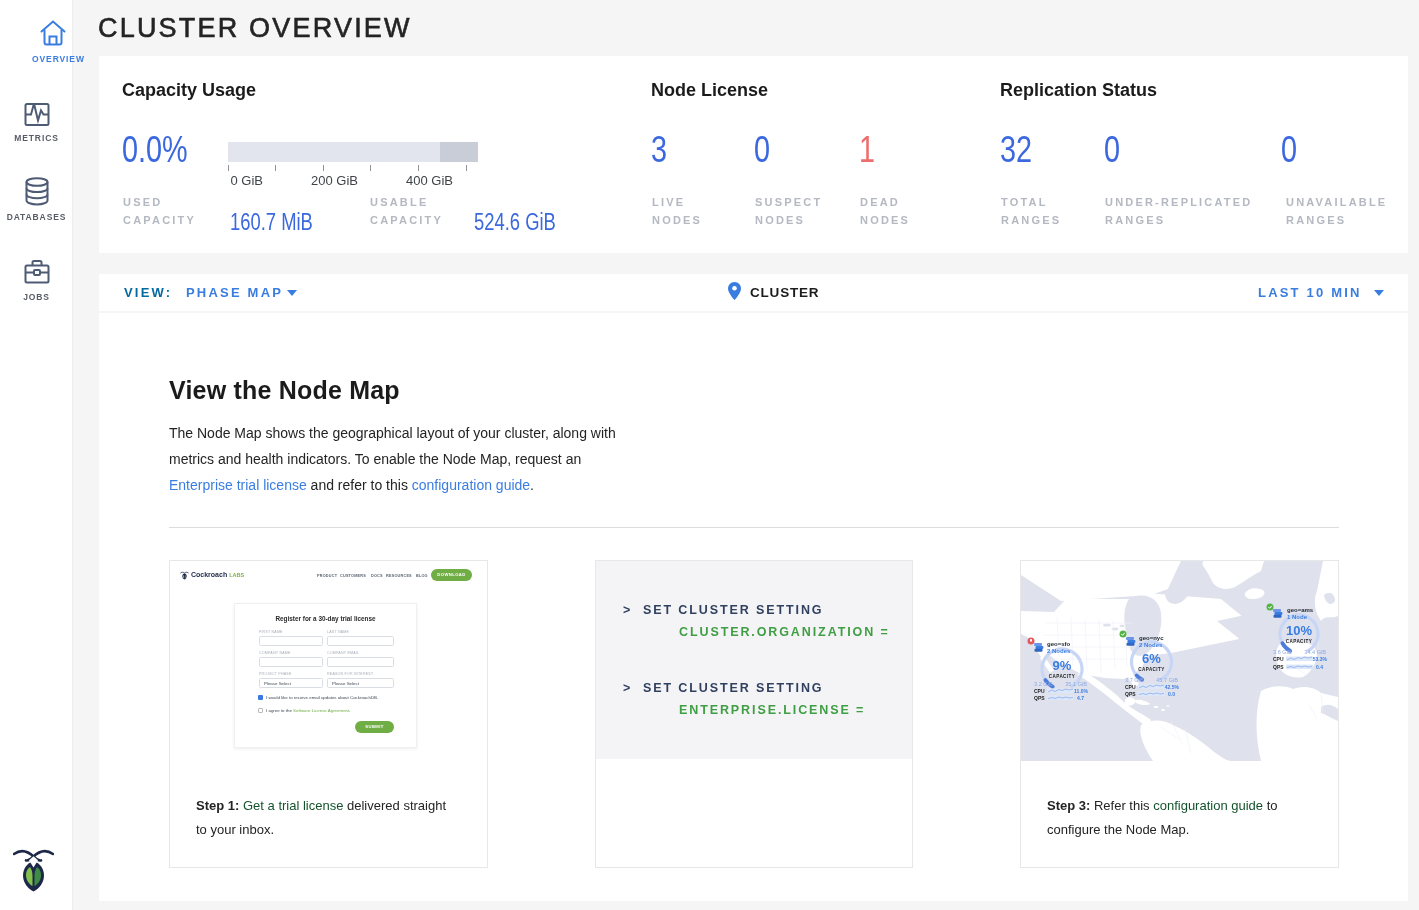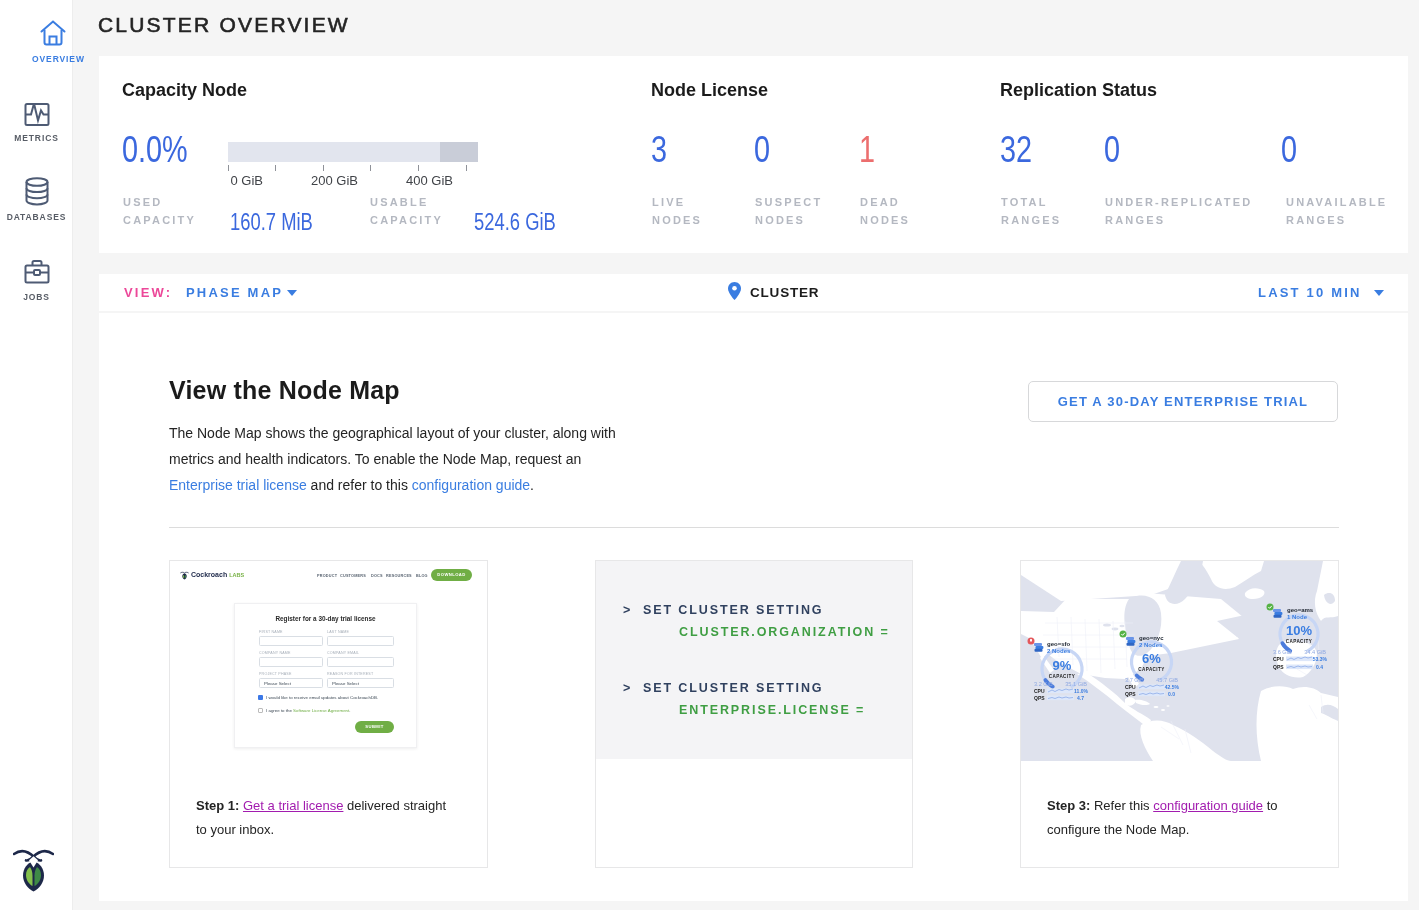--- a/index.html
+++ b/index.html
@@ -9,21 +9,21 @@
   .abs { position:absolute; }
   a { text-decoration:none; }
 
   
   #sidebar { position:absolute; left:0; top:0; width:73px; height:910px; background:#fff; border-right:1px solid #ededed; }
   .navitem { position:absolute; width:73px; text-align:center; }
   .navlabel { font-size:8.5px; font-weight:bold; letter-spacing:0.9px; color:#585d66; }
   .navlabel.active { color:#3a7de1; }
 
   
-  #pagetitle { position:absolute; left:98px; top:13px; font-size:21px; font-weight:400; -webkit-text-stroke:0.6px #242424; letter-spacing:2.2px; color:#242424; }
+  #pagetitle { position:absolute; left:98px; top:13px; font-size:27px; font-weight:400; -webkit-text-stroke:0.6px #242424; letter-spacing:2.2px; color:#242424; }
 
   
   #summary { position:absolute; left:99px; top:56px; width:1309px; height:197px; background:#fff; }
   .sec-title { position:absolute; font-size:18px; color:#1b1b1b; font-weight:bold; }
   .bignum { position:absolute; font-size:36px; color:#3b68de; line-height:36px; transform:scaleX(0.8); transform-origin:0 0; }
   .bignum.red { color:#ec6e6e; }
   .smlabel { position:absolute; font-size:11px; letter-spacing:2.2px; color:#b4b8c1; line-height:18px; font-weight:bold; }
   .bigval { position:absolute; font-size:23px; color:#3b68de; line-height:23px; transform:scaleX(0.8); transform-origin:0 0; }
   .tick { top:109px; width:1px; height:6px; background:#8f9299; }
   .ticklabel { top:117px; width:70px; text-align:right; font-size:13px; color:#404348; }
@@ -37,21 +37,21 @@
   #main { position:absolute; left:99px; top:313px; width:1309px; height:588px; background:#fff; }
   h2.nodemap { position:absolute; left:70px; top:63px; font-size:25px; color:#1b1b1b; font-weight:bold; letter-spacing:0.2px; }
   #intro { position:absolute; left:70px; top:107px; width:520px; font-size:14px; line-height:26px; color:#242424; }
   #intro a { color:#3a7de1; }
   #sep { position:absolute; left:70px; top:214px; width:1170px; height:0; border-top:1px solid #dcdcdc; }
   #trialbtn { position:absolute; left:929px; top:68px; width:310px; height:41px; border:1px solid #d7d8da; border-radius:5px; background:#fff; color:#3a7de1; font-size:13px; letter-spacing:1.2px; font-weight:bold; text-align:center; line-height:39px; }
 
   .stepcard { position:absolute; top:247px; width:319px; height:308px; background:#fff; border:1px solid #e7e7e8; }
   .caption { position:absolute; left:26px; top:233px; width:285px; font-size:13px; line-height:24px; color:#242424; }
   .caption b { font-weight:bold; }
-  .caption a { color:#a21caf;text-decoration:underline; }
+  .caption a { color:#14532d; }
 
   .mock { position:absolute; left:0; top:0; width:317px; height:200px; background:#fff; }
   .mockmenu { font-size:3.8px; font-weight:bold; color:#5a6572; letter-spacing:0.2px; }
   .mockpanel { left:64px; top:42px; width:183px; height:145px; background:#fff; border:1px solid #f0f0f2; box-shadow:0 1px 3px rgba(0,0,0,0.07); }
   .mlab { font-size:3.6px; color:#a6aeb8; letter-spacing:0.2px; }
   .mfield { width:64px; height:10px; background:#fff; border:0.5px solid #d9dee4; border-radius:1.5px; }
   .msel { font-size:4.4px; color:#3c4854; line-height:10px; padding-left:4px; }
   .mchk { font-size:4.4px; color:#3c4854; }
   .term { font-size:12.5px; font-weight:bold; letter-spacing:1.9px; }
 </style>
@@ -99,21 +99,21 @@
         <path d="M20.5 13 C14 15 10 21 10 27.5 C10 34.5 14.5 40.5 20.5 43.5 C26.5 40.5 31 34.5 31 27.5 C31 21 27 15 20.5 13 Z" fill="#1d2849"></path>
         <path d="M16 12.3 L20.5 8.2 L25 12.3 L20.5 19.5 Z" fill="#fff"></path>
         <path d="M19.5 38 C15.5 36 13 31.5 13 27 C13 23.5 14.5 20.5 17 19 C18.5 21 19.5 24 19.5 27.5 Z" fill="#84c04c"></path>
         <path d="M21.5 38 C25.5 36 28 31.5 28 27 C28 23.5 26.5 20.5 24 19 C22.5 21 21.5 24 21.5 27.5 Z" fill="#3e8a46"></path>
       </svg>
     </div>
   </div>
   <div id="pagetitle">CLUSTER OVERVIEW</div>
 
   <div id="summary">
-    <div class="sec-title" style="left:23px; top:24px;">Capacity Node</div>
+    <div class="sec-title" style="left:23px; top:24px;">Capacity Usage</div>
     <div class="bignum" style="left:23px; top:76px;">0.0%</div>
 
     <div class="abs" style="left:129px; top:86px; width:250px; height:20px; background:#e2e5ee;"></div>
     <div class="abs" style="left:341px; top:86px; width:38px; height:20px; background:#c9cdd8;"></div>
 
     <div class="abs tick" style="left:129px;"></div>
     <div class="abs tick" style="left:176px;"></div>
     <div class="abs tick" style="left:224px;"></div>
     <div class="abs tick" style="left:271px;"></div>
     <div class="abs tick" style="left:319px;"></div>
@@ -137,36 +137,35 @@
     <div class="sec-title" style="left:901px; top:24px;">Replication Status</div>
     <div class="bignum" style="left:901px; top:76px;">32</div>
     <div class="bignum" style="left:1005px; top:76px;">0</div>
     <div class="bignum" style="left:1182px; top:76px;">0</div>
     <div class="smlabel" style="left:902px; top:137px;">TOTAL<br>RANGES</div>
     <div class="smlabel" style="left:1006px; top:137px;">UNDER-REPLICATED<br>RANGES</div>
     <div class="smlabel" style="left:1187px; top:137px;">UNAVAILABLE<br>RANGES</div>
   </div>
 
   <div id="toolbar">
-    <span class="tb abs" style="left:25px; top:11px; color:#ec4899;">VIEW:</span>
+    <span class="tb abs" style="left:25px; top:11px; color:#0369a1;">VIEW:</span>
     <span class="tb abs" style="left:87px; top:11px; color:#3a7de1;">PHASE MAP</span>
     <span class="caret abs" style="left:188px; top:16px;"></span>
     <span class="abs" style="left:629px; top:8px;"><svg width="13" height="18" viewBox="0 0 13 18">
           <path d="M6.5 0C2.9 0 0 2.9 0 6.5 0 11.4 6.5 18 6.5 18S13 11.4 13 6.5C13 2.9 10.1 0 6.5 0z" fill="#3a7de1"></path>
           <circle cx="6.5" cy="6.2" r="2.3" fill="#fff"></circle>
         </svg></span>
     <span class="abs" style="left:651px; top:11px; font-size:13.5px; letter-spacing:0.8px; font-weight:bold; color:#1c1c1c;">CLUSTER</span>
     <span class="tb abs" style="left:1159px; top:11px; color:#3a7de1;">LAST 10 MIN</span>
     <span class="caret abs" style="left:1275px; top:16px;"></span>
   </div>
 
   <div id="main">
     <h2 class="nodemap">View the Node Map</h2>
     <div id="intro">The Node Map shows the geographical layout of your cluster, along with<br>metrics and health indicators. To enable the Node Map, request an<br><a>Enterprise trial license</a> and refer to this <a>configuration guide</a>.</div>
-    <div id="trialbtn">GET A 30-DAY ENTERPRISE TRIAL</div>
     <div id="sep"></div>
 
     <div class="stepcard" style="left:70px;">
       <div class="mock">
         <div class="abs" style="left:10px; top:6px;">
           <svg width="9" height="12" viewBox="0 0 41 46">
             <path d="M1.5 14 C6 10.5 12 9.5 17 11.5 C19 12.3 20 13.3 20.5 14.2 C21 13.3 22 12.3 24 11.5 C29 9.5 35 10.5 39.5 14" fill="none" stroke="#1d2849" stroke-width="3.2"></path>
             <path d="M20.5 14.5 C14.5 17 10.5 21.5 10.5 27 C10.5 34 15 41 20.5 44 C26 41 30.5 34 30.5 27 C30.5 21.5 26.5 17 20.5 14.5z" fill="#1d2849"></path>
             <path d="M18.8 39 C15.5 37 13.3 33 13.3 29 C13.3 26 14.6 24 16.8 22.5 C18 24.2 18.8 26.5 18.8 29z" fill="#84c04c"></path>
             <path d="M22.2 39 C25.5 37 27.7 33 27.7 29 C27.7 26 26.4 24 24.2 22.5 C23 24.2 22.2 26.5 22.2 29z" fill="#3e8a46"></path>

